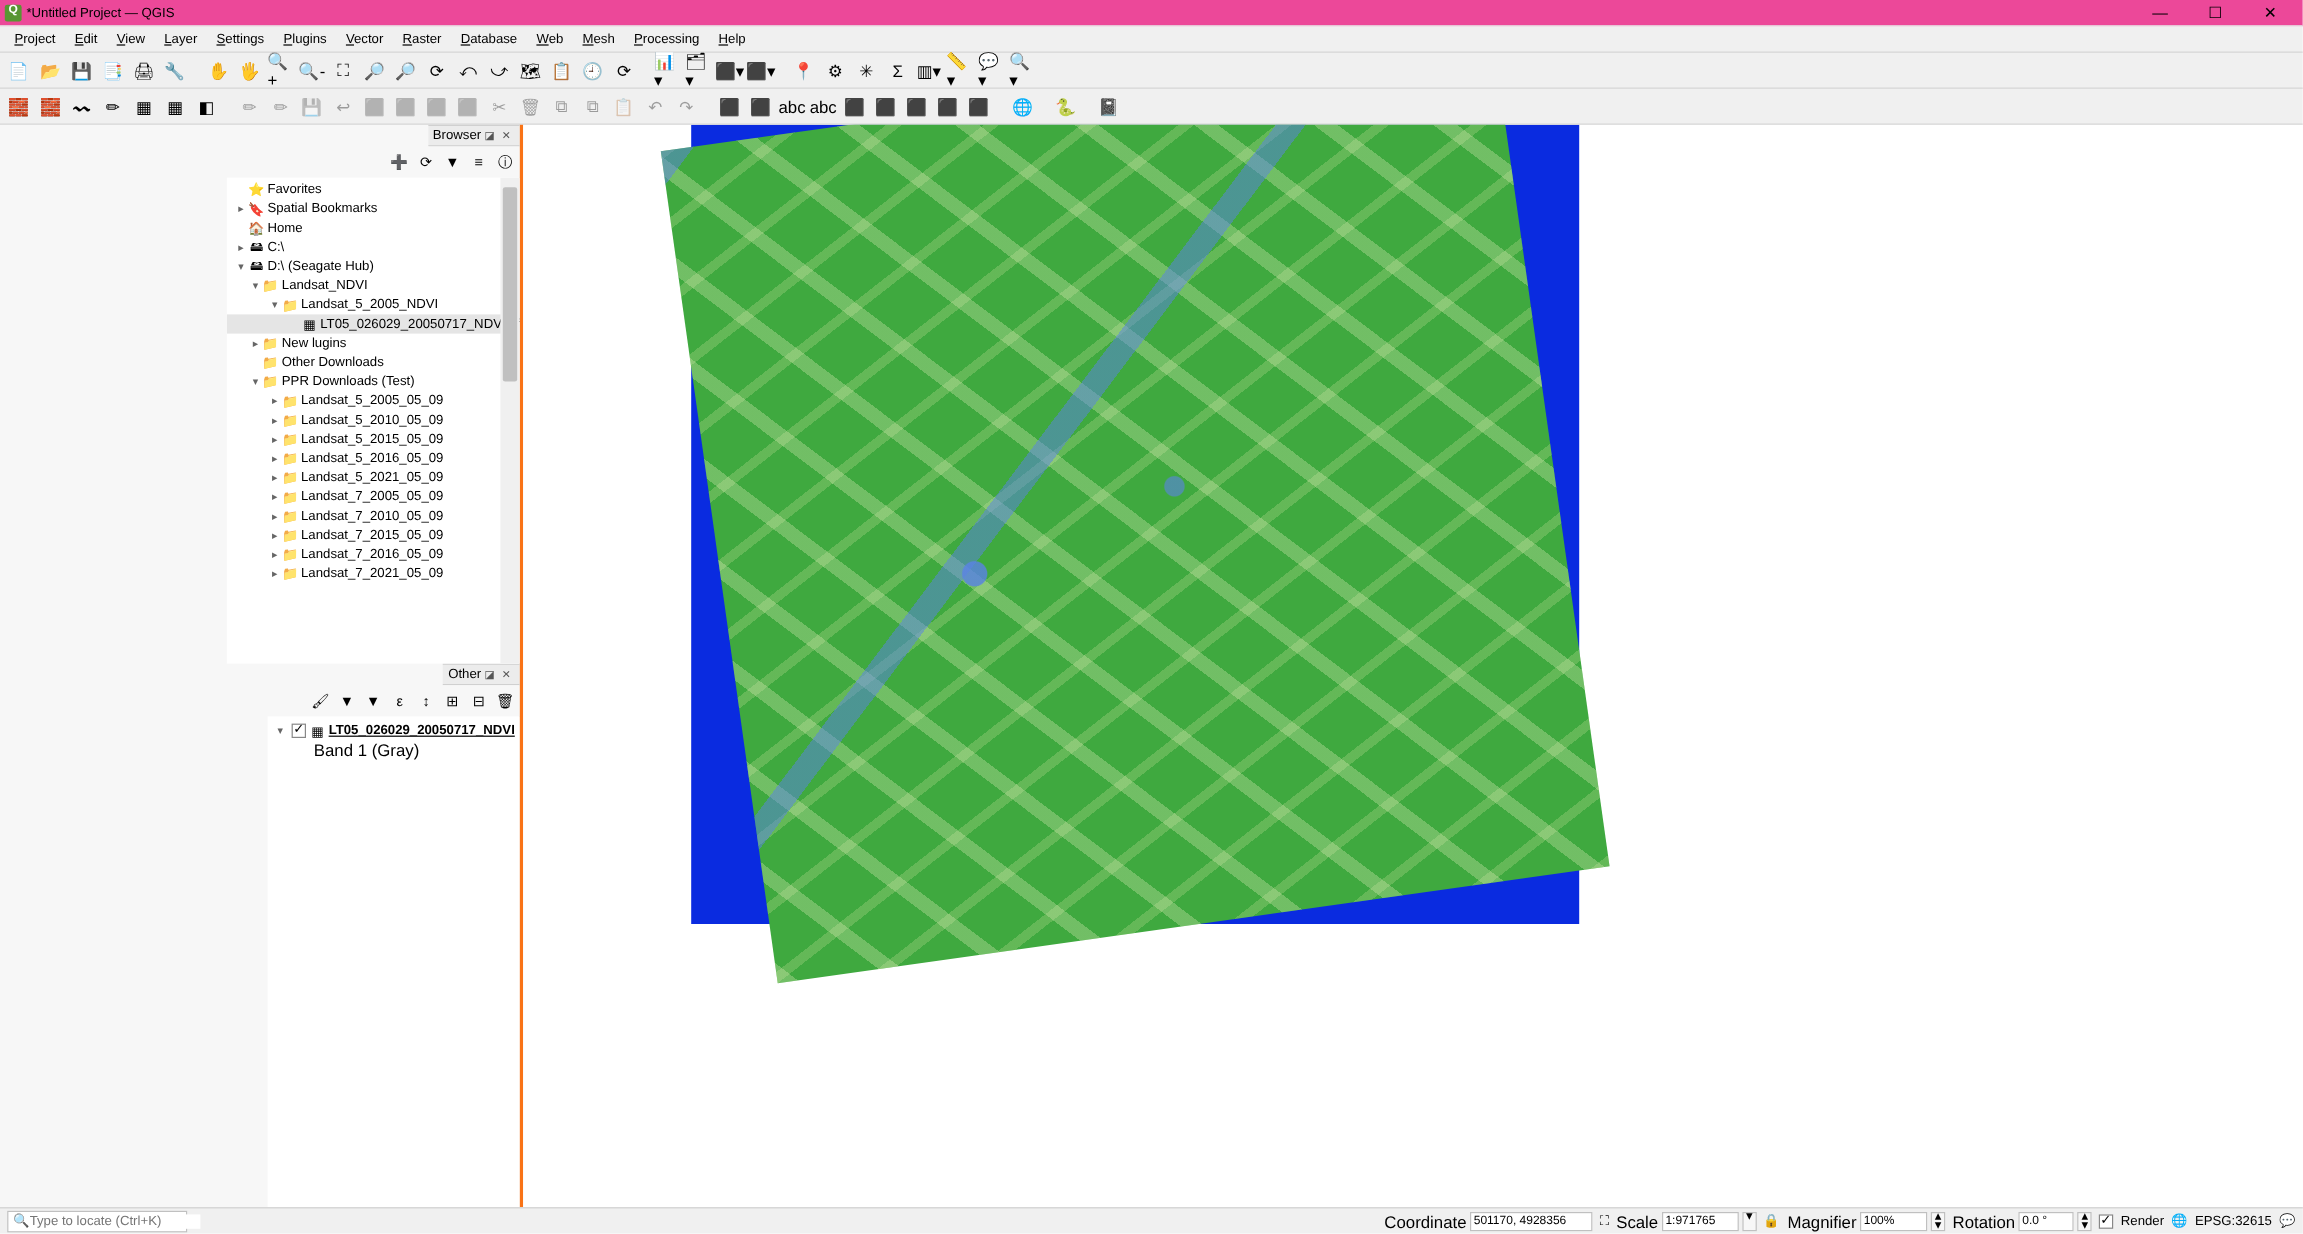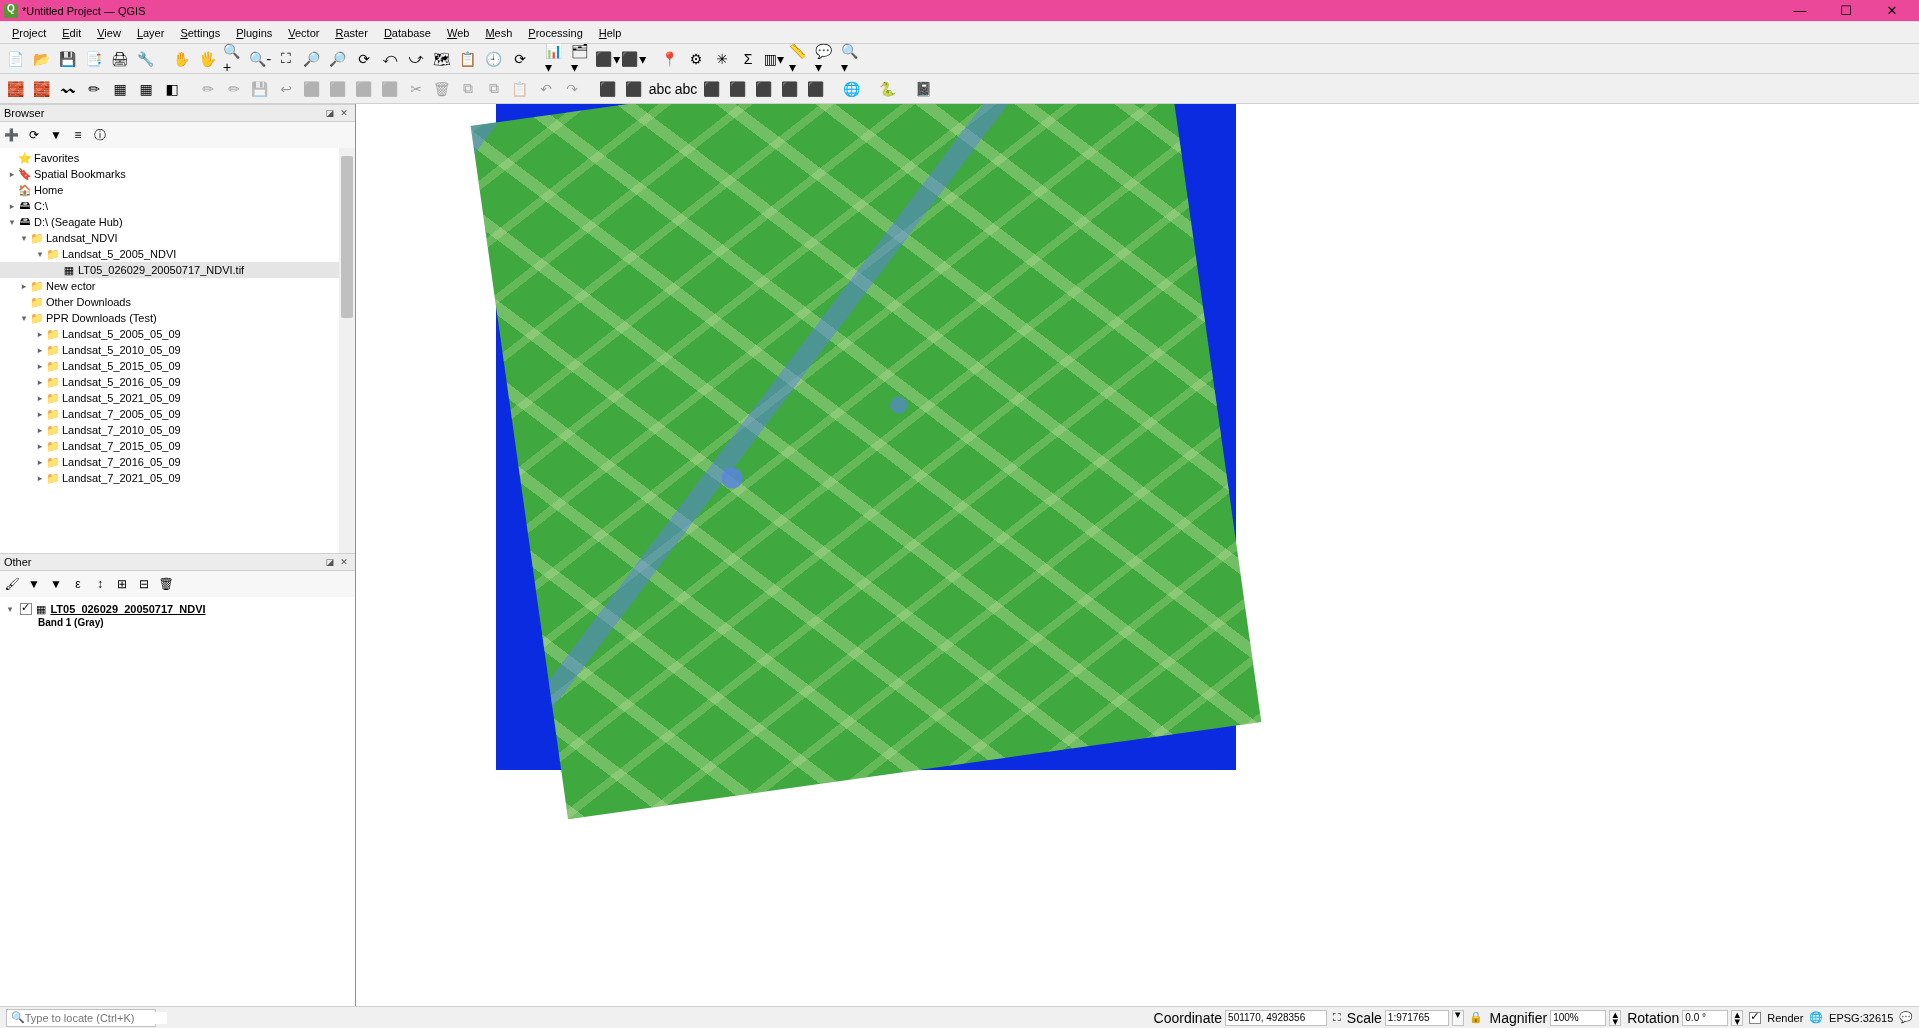--- a/index.html
+++ b/index.html
@@ -15,21 +15,21 @@
 .menubar .mitem { padding: 2px 8px; cursor: default; }
 .menubar .mitem u { text-decoration: underline; }
 
 .toolbar { min-height: 30px; background: #f0f0f0; display: flex; align-items: center; flex-wrap: wrap; padding: 2px 4px; border-bottom: 1px solid #d0d0d0; gap: 2px; }
 .tbtn { width: 24px; height: 24px; display: flex; align-items: center; justify-content: center; border: 1px solid transparent; border-radius: 2px; font-size: 14px; cursor: default; }
 .tbtn.disabled { opacity: .35; }
 .tsep { width: 8px; height: 24px; }
 
 .workarea { position: absolute; top: 104px; bottom: 22px; left: 0; right: 0; display: flex; }
 
-.leftcol { width: 356px; display: flex; flex-direction: column; border-right: 1px solid #f97316; background: #f7f7f7; }
+.leftcol { width: 436px; display: flex; flex-direction: column; border-right: 3px solid #f97316; background: #f7f7f7; align-items: flex-end; }
 
 .panel-title { height: 18px; background: #ececec; display: flex; align-items: center; padding: 0 4px; font-size: 11px; border-top: 1px solid #d0d0d0; border-bottom: 1px solid #d0d0d0; }
 .panel-title .spacer { flex: 1; }
 .panel-title .pctl { width: 14px; text-align: center; font-size: 9px; color: #555; }
 
 .panel-toolbar { height: 26px; display: flex; align-items: center; padding: 2px; gap: 2px; background: #f7f7f7; }
 .pbtn { width: 20px; height: 20px; display: flex; align-items: center; justify-content: center; font-size: 12px; }
 
 .browser-tree { flex: 1; overflow: auto; background: #fff; padding: 2px 0; position: relative; }
 .tree-row { display: flex; align-items: center; height: 16px; padding-left: 6px; white-space: nowrap; }
@@ -38,21 +38,21 @@
 .ticon { width: 14px; display: inline-block; text-align: center; margin-right: 2px; }
 .ind1 { padding-left: 18px; } .ind2 { padding-left: 34px; } .ind3 { padding-left: 50px; }
 .browser-scroll { position: absolute; right: 0; top: 0; width: 16px; height: 100%; background: #f0f0f0; }
 .browser-scroll .thumb { position: absolute; left: 2px; right: 2px; top: 8px; height: 40%; background: #c0c0c0; border-radius: 2px; }
 
 .layers-body { flex: 1; overflow: auto; background: #fff; padding: 4px; }
 .layer-row { display: flex; align-items: center; height: 16px; gap: 4px; }
 .layer-row .cb { width: 12px; height: 12px; border: 1px solid #888; background: #fff; position: relative; }
 .layer-row .cb.checked::after { content: "✓"; position: absolute; left: 0; top: -3px; font-size: 11px; }
 .layer-name { font-weight: bold; text-decoration: underline; }
-.layer-sub { padding-left: 34px; font-size: 10px; font-weight: bold; }
+.layer-sub { padding-left: 34px; font-size: 14px; }
 .legend { padding-left: 34px; display: flex; align-items: flex-start; gap: 6px; }
 .legend-bar { width: 12px; height: 64px; background: linear-gradient(#2e9e2e, #c8e082, #f4f4b8, #8dcff0, #1058d8); border: 1px solid #666; }
 .legend-labels { height: 64px; display: flex; flex-direction: column; justify-content: space-between; font-size: 10px; }
 
 .map-canvas { flex: 1; position: relative; background: #fff; overflow: hidden; }
 .map-blue { position: absolute; left: 140px; top: 0; width: 740px; height: 666px; background: #0a2be0; }
 .map-raster { position: absolute; left: 160px; top: -30px; width: 700px; height: 700px; transform: rotate(-8deg); background:
   radial-gradient(circle at 30% 55%, rgba(90,130,230,.8) 0 10px, transparent 11px),
   radial-gradient(circle at 55% 48%, rgba(90,130,230,.6) 0 8px, transparent 9px),
   linear-gradient(135deg, rgba(90,130,230,.5) 0 2%, transparent 2% 40%, rgba(90,130,230,.5) 40% 42%, transparent 42% 100%),
@@ -232,21 +232,21 @@
           <span>Landsat_5_2005_NDVI</span>
         </div>
         <div class="tree-row ind3 sel">
           <span class="tw"></span>
           <span class="ticon">▦</span>
           <span>LT05_026029_20050717_NDVI.tif</span>
         </div>
         <div class="tree-row ind1">
           <span class="tw">▸</span>
           <span class="ticon">📁</span>
-          <span>New ector</span>
+          <span>New lugins</span>
         </div>
         <div class="tree-row ind1">
           <span class="tw"></span>
           <span class="ticon">📁</span>
           <span>Other Downloads</span>
         </div>
         <div class="tree-row ind1">
           <span class="tw">▾</span>
           <span class="ticon">📁</span>
           <span>PPR Downloads (Test)</span>

